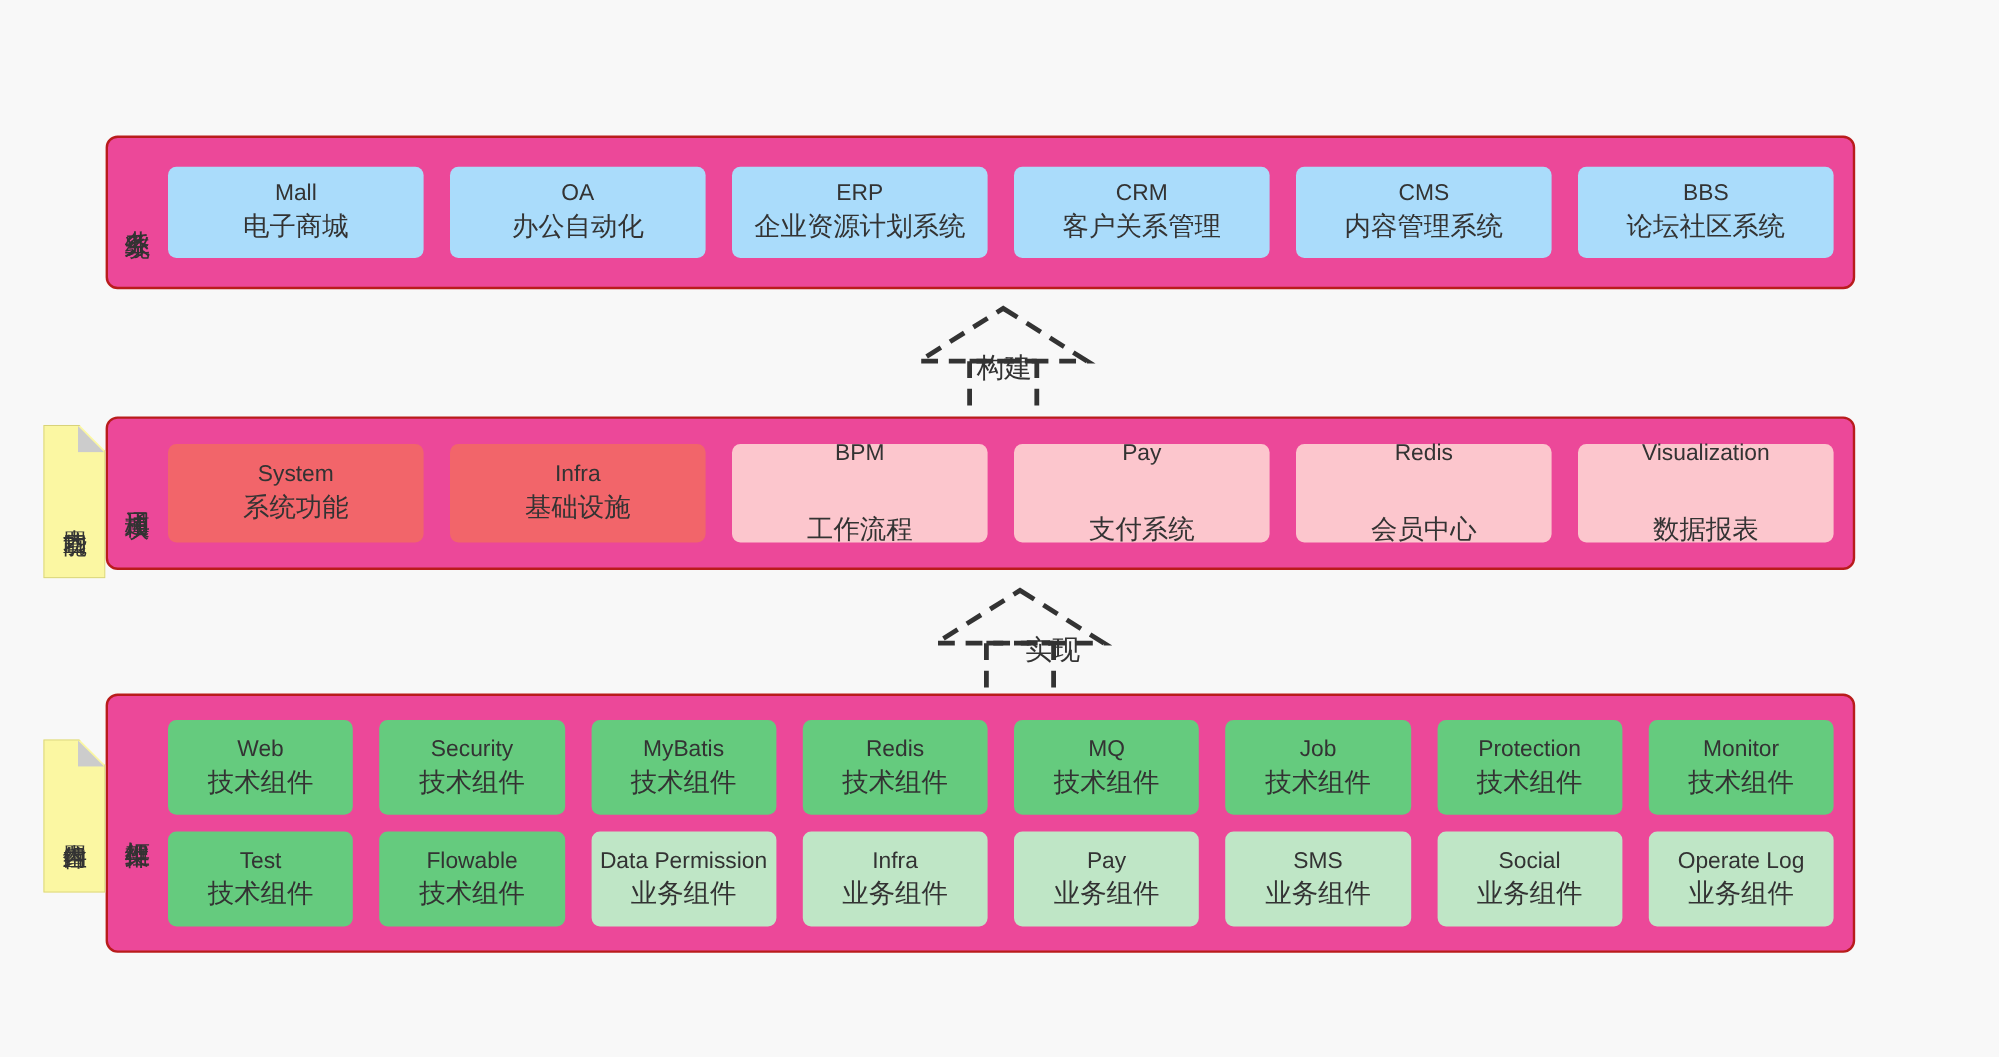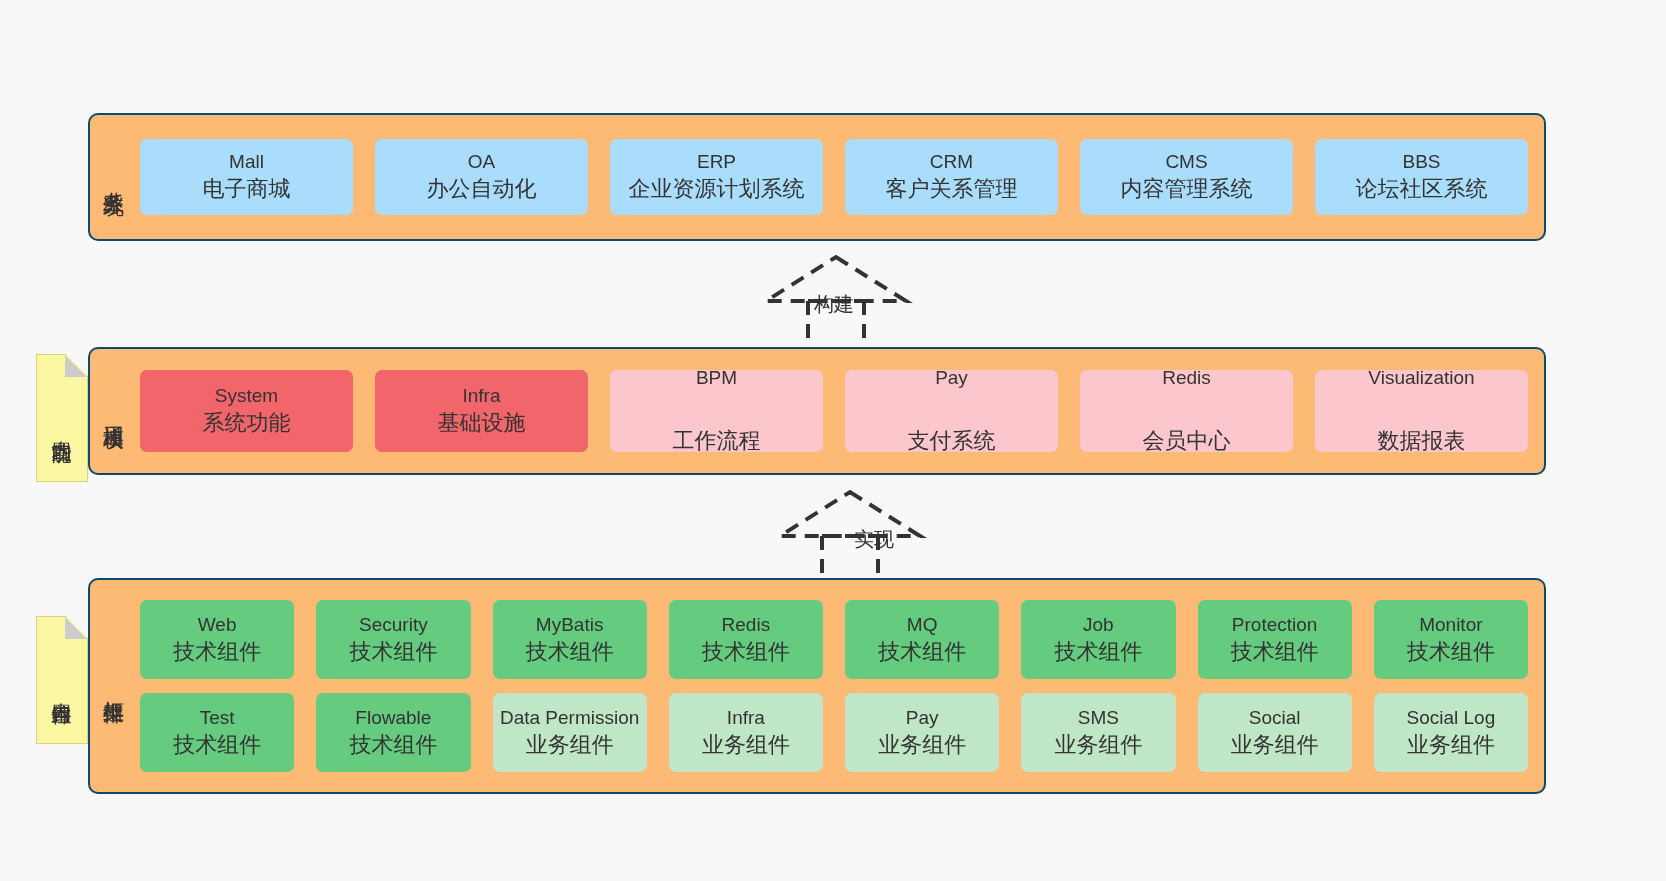--- a/index.html
+++ b/index.html
@@ -17,22 +17,22 @@
   }
 
   .canvas {
     position: absolute;
     inset: 0;
   }
 
   
   .layer {
     position: absolute;
-    background: #fdba74;
-    border: 2px solid #0c4a6e;
+    background: #ec4899;
+    border: 2px solid #b91c1c;
     border-radius: 10px;
     box-sizing: border-box;
     display: flex;
     align-items: stretch;
   }
   .layer-title {
     flex: 0 0 auto;
     width: 46px;
     display: flex;
     align-items: center;
@@ -115,21 +115,21 @@
   }
   .note-label { padding-top: 18px; }
   #note-builtin-func { left: 36px; top: 354px; width: 52px; height: 128px; }
   #note-builtin-comp { left: 36px; top: 616px; width: 52px; height: 128px; }
 
   
   .arrow { position: absolute; }
   .arrow svg { display: block; overflow: visible; }
   .arrow-label {
     position: absolute;
-    font-size: 20px;
+    font-size: 23px;
     color: #333333;
     background: transparent;
     white-space: nowrap;
   }
   #arrow-build     { left: 746px; top: 255px; width: 180px; height: 90px; }
   #arrow-build .arrow-label     { left: 68px; top: 36px; }
   #arrow-implement { left: 760px; top: 490px; width: 180px; height: 90px; }
   #arrow-implement .arrow-label { left: 68px; top: 36px; margin-left: 26px; }
 </style>
 </head>
@@ -279,21 +279,21 @@
           </div>
           <div class="cell c-lightgreen">
             <div class="t1">SMS</div>
             <div class="t2">业务组件</div>
           </div>
           <div class="cell c-lightgreen">
             <div class="t1">Social</div>
             <div class="t2">业务组件</div>
           </div>
           <div class="cell c-lightgreen">
-            <div class="t1">Social Log</div>
+            <div class="t1">Operate Log</div>
             <div class="t2">业务组件</div>
           </div>
         </div>
     </div>
   </div>
 
   <div class="note" id="note-builtin-func">
     <span class="fold"></span>
     <span class="note-label">内置功能</span>
   </div>

